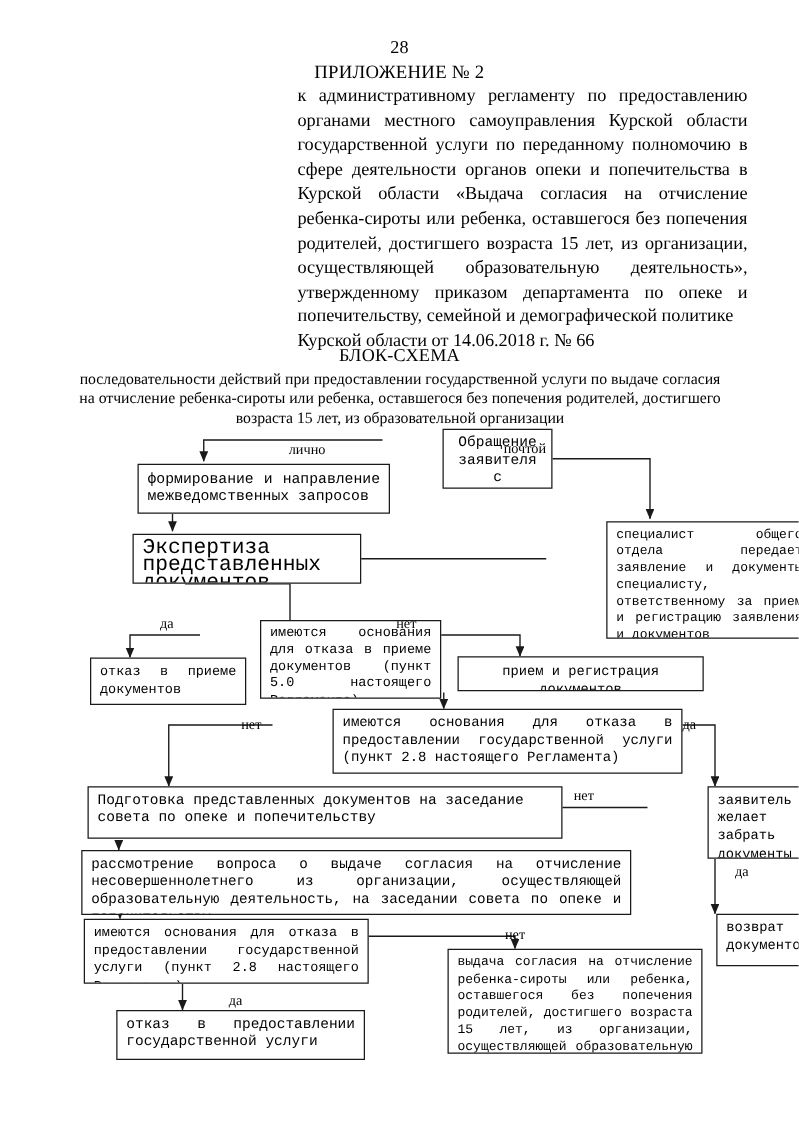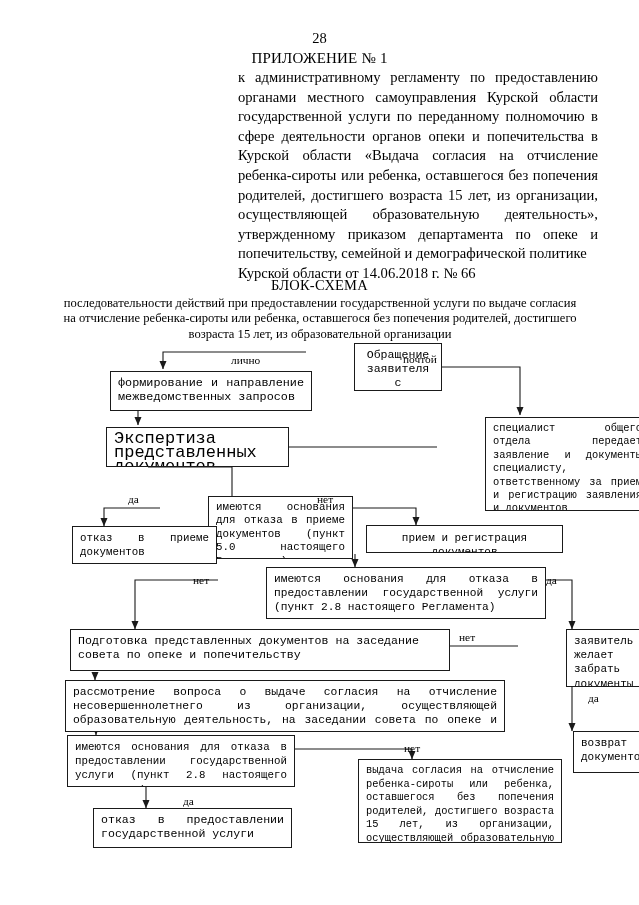--- a/index.html
+++ b/index.html
@@ -114,21 +114,21 @@
     height: 905px;
     pointer-events: none;
   }
 </style>
 </head>
 <body>
 
 <div id="page">
 
   <div class="page-number">28</div>
-  <div class="appendix-title">ПРИЛОЖЕНИЕ № 1</div>
+  <div class="appendix-title">ПРИЛОЖЕНИЕ № 2</div>
 
   <div class="intro-para">
     <span>к административному регламенту по предоставлению органами местного самоуправления Курской области государственной услуги по переданному полномочию в сфере деятельности органов опеки и попечительства в Курской области «Выдача согласия на отчисление ребенка-сироты или ребенка, оставшегося без попечения родителей, достигшего возраста 15 лет, из организации, осуществляющей образовательную деятельность», утвержденному приказом департамента по опеке и попечительству, семейной и демографической политике</span>
     <span class="lastline">Курской области от 14.06.2018 г. № 66</span>
   </div>
 
   <div class="scheme-title">БЛОК-СХЕМА</div>
   <div class="scheme-sub">последовательности действий при предоставлении государственной услуги по выдаче согласия на отчисление ребенка-сироты или ребенка, оставшегося без попечения родителей, достигшего возраста 15 лет, из образовательной организации</div>
 
   <div id="flow">
@@ -189,21 +189,21 @@
     </div>
 
     <div class="box" style="left:58px; top:427px; width:183px; height:40px; font-size:17px;">
       <div class="inner">Экспертиза представленных документов</div>
     </div>
 
     <div class="box just" style="left:160px; top:496px; width:145px; height:63px; font-size:10.8px;">
       <div class="inner" style="line-height:13.4px;">имеются основания для отказа в приеме документов (пункт 5.0 настоящего Регламента)</div>
     </div>
 
-    <div class="box just" style="left:24px; top:526px; width:145px; height:38px; font-size:10.8px;">
+    <div class="box just" style="left:24px; top:526px; width:125px; height:38px; font-size:10.8px;">
       <div class="inner">отказ в приеме документов</div>
     </div>
 
     <div class="box center" style="left:318px; top:525px; width:197px; height:28px; font-size:11px;">
       <div class="inner" style="padding-top:5px;">прием и регистрация документов</div>
     </div>
 
     <div class="box just" style="left:218px; top:567px; width:280px; height:52px; font-size:11.2px;">
       <div class="inner">имеются основания для отказа в предоставлении государственной услуги (пункт 2.8 настоящего Регламента)</div>
     </div>

